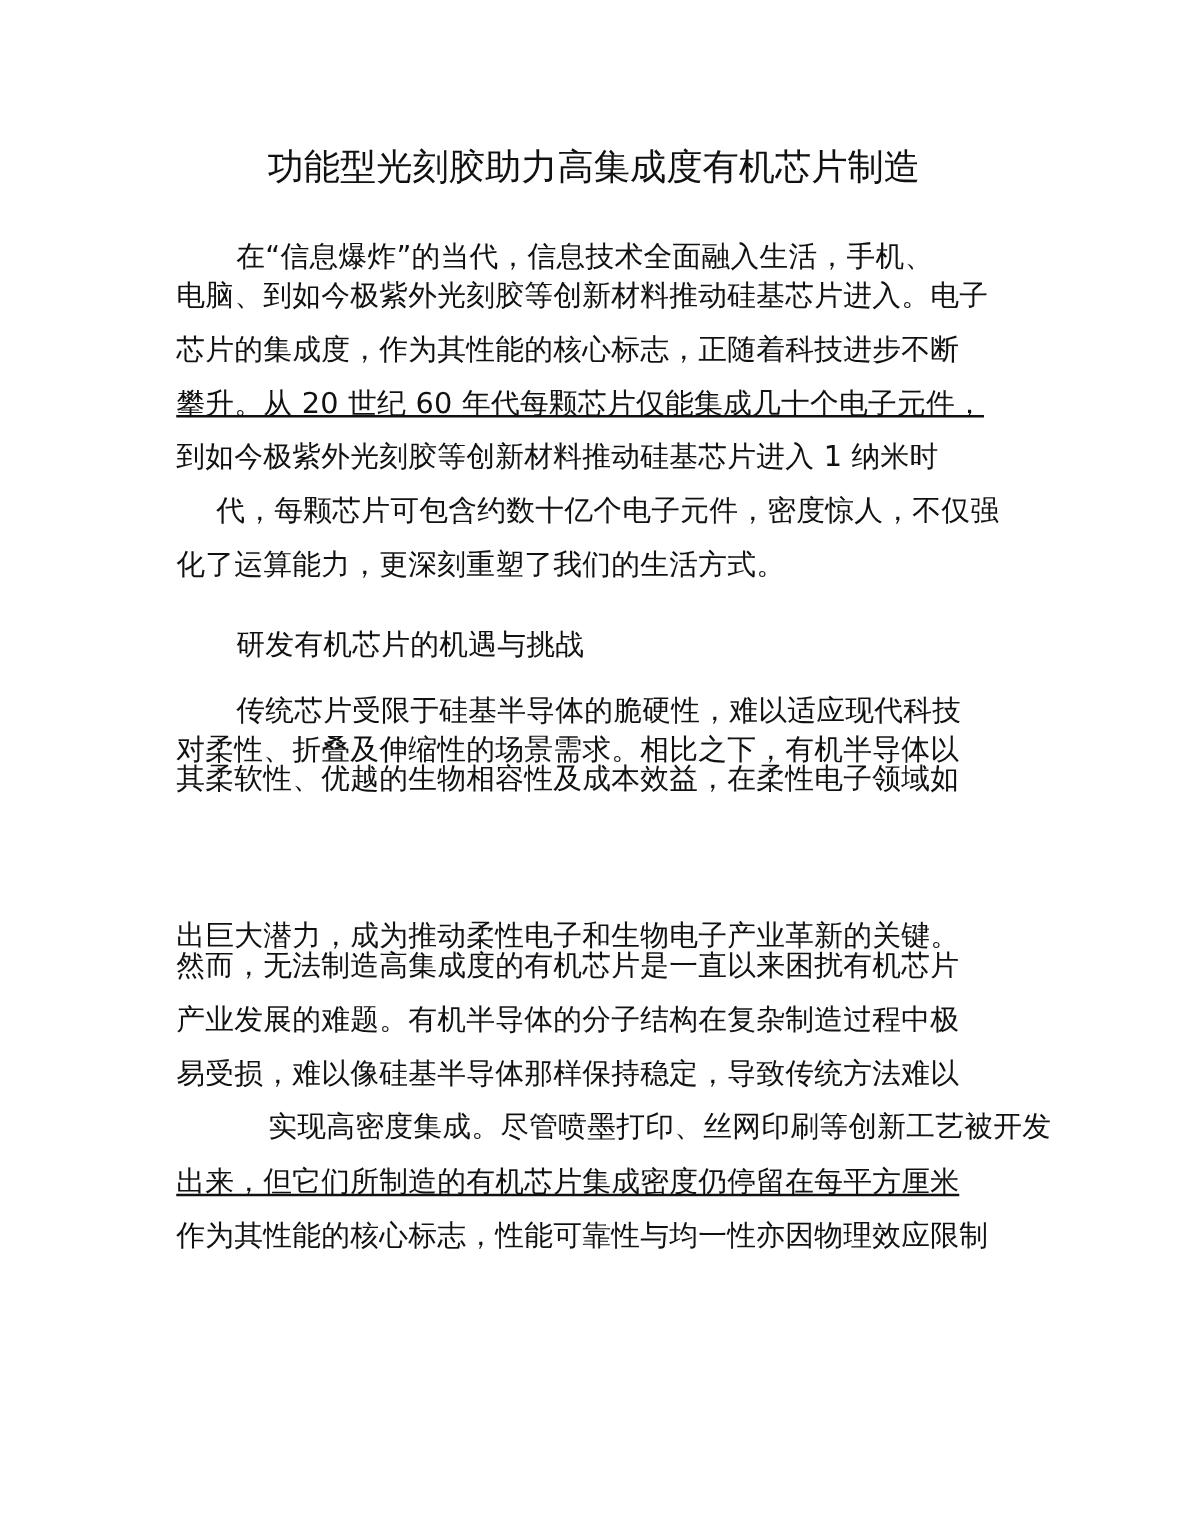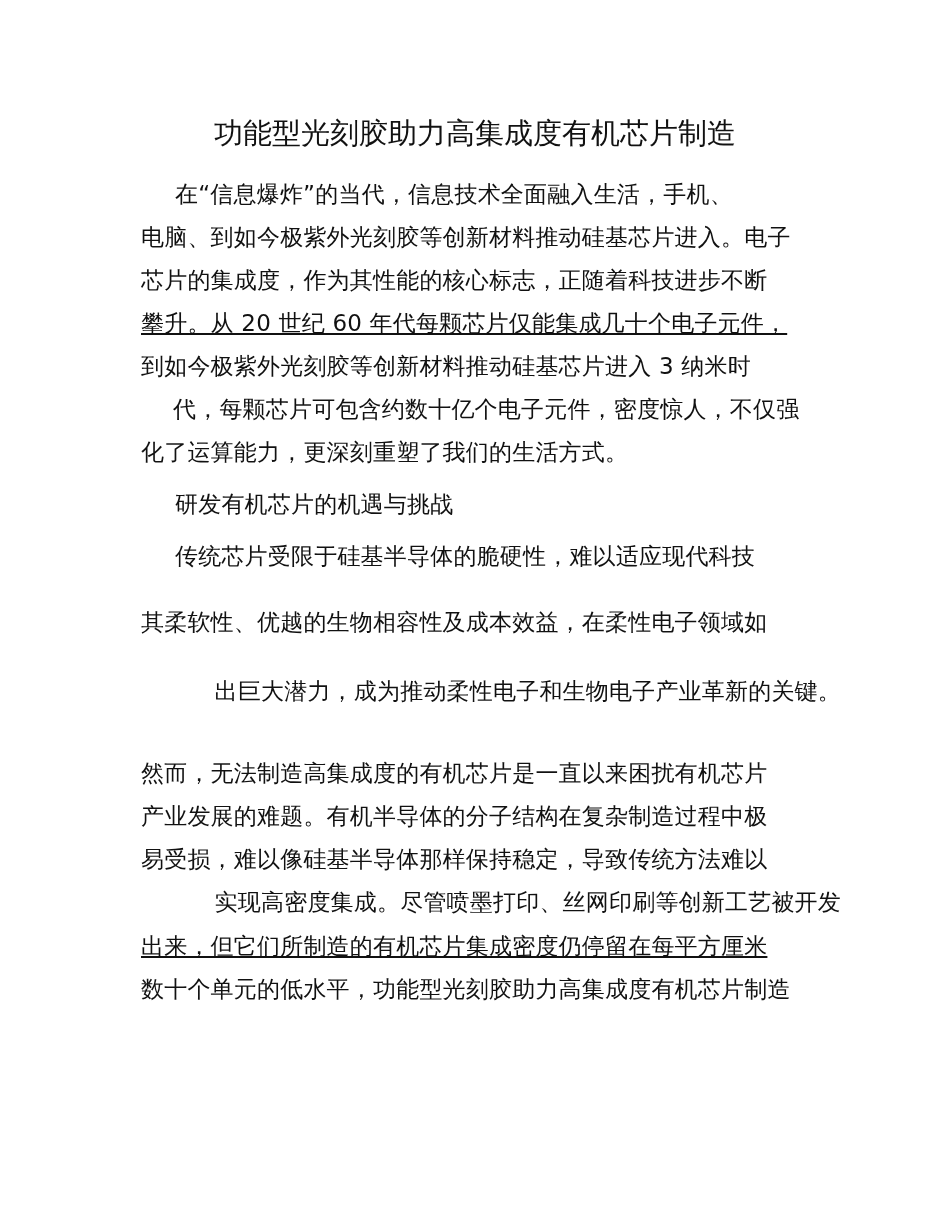--- a/index.html
+++ b/index.html
@@ -38,43 +38,45 @@
       position: absolute;
       left: 141px;
       width: 700px;
       font-size: 23px;
       line-height: 32px;
       white-space: nowrap;
       color: #111111;
       letter-spacing: 0.2px;
     }
     .indent {
-      left: 175px;
+      left: 189px;
+      margin-top: 12px;
     }
   </style>
 </head>
 <body>
 
 <div class="page">
 
   <div class="title">功能型光刻胶助力高集成度有机芯片制造</div>
 
   <div class="line indent" style="top:178px;">在“信息爆炸”的当代，信息技术全面融入生活，手机、</div>
   <div class="line" style="top:221px;">电脑、到如今极紫外光刻胶等创新材料推动硅基芯片进入。电子</div>
   <div class="line" style="top:264px;">芯片的集成度，作为其性能的核心标志，正随着科技进步不断</div>
   <div class="line" style="top:307px;text-decoration:underline;">攀升。从 20 世纪 60 年代每颗芯片仅能集成几十个电子元件，</div>
-  <div class="line" style="top:350px;">到如今极紫外光刻胶等创新材料推动硅基芯片进入 3 纳米时</div>
+  <div class="line" style="top:350px;">到如今极紫外光刻胶等创新材料推动硅基芯片进入 1 纳米时</div>
   <div class="line" style="top:393px;margin-left:32px;">代，每颗芯片可包含约数十亿个电子元件，密度惊人，不仅强</div>
   <div class="line" style="top:436px;">化了运算能力，更深刻重塑了我们的生活方式。</div>
 
   <div class="line indent" style="top:488px;">研发有机芯片的机遇与挑战</div>
 
-  <div class="line indent" style="top:541px;font-family:Liberation Serif, serif;">传统芯片受限于硅基半导体的脆硬性，难以适应现代科技</div>
+  <div class="line indent" style="top:541px;">传统芯片受限于硅基半导体的脆硬性，难以适应现代科技</div>
+  <div class="line" style="top:584px;">对柔性、折叠及伸缩性的场景需求。相比之下，有机半导体以</div>
   <div class="line" style="top:607px;font-family:Liberation Serif, serif;">其柔软性、优越的生物相容性及成本效益，在柔性电子领域如</div>
-  <div class="line" style="top:675px;text-align:right;">出巨大潜力，成为推动柔性电子和生物电子产业革新的关键。</div>
+  <div class="line" style="top:733px;">出巨大潜力，成为推动柔性电子和生物电子产业革新的关键。</div>
   <div class="line" style="top:757px;">然而，无法制造高集成度的有机芯片是一直以来困扰有机芯片</div>
   <div class="line" style="top:800px;">产业发展的难题。有机半导体的分子结构在复杂制造过程中极</div>
   <div class="line" style="top:843px;">易受损，难以像硅基半导体那样保持稳定，导致传统方法难以</div>
   <div class="line" style="top:886px;text-align:right;">实现高密度集成。尽管喷墨打印、丝网印刷等创新工艺被开发</div>
   <div class="line" style="top:930px;text-decoration:underline;">出来，但它们所制造的有机芯片集成密度仍停留在每平方厘米</div>
-  <div class="line" style="top:973px;">数十个单元的低水平，功能型光刻胶助力高集成度有机芯片制造</div>
+  <div class="line" style="top:973px;">作为其性能的核心标志，性能可靠性与均一性亦因物理效应限制</div>
 
 </div>
 
 </body></html>

